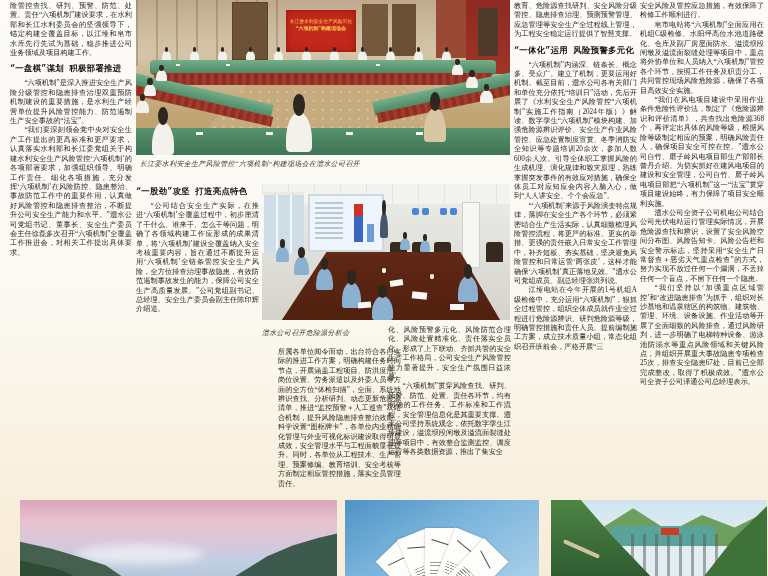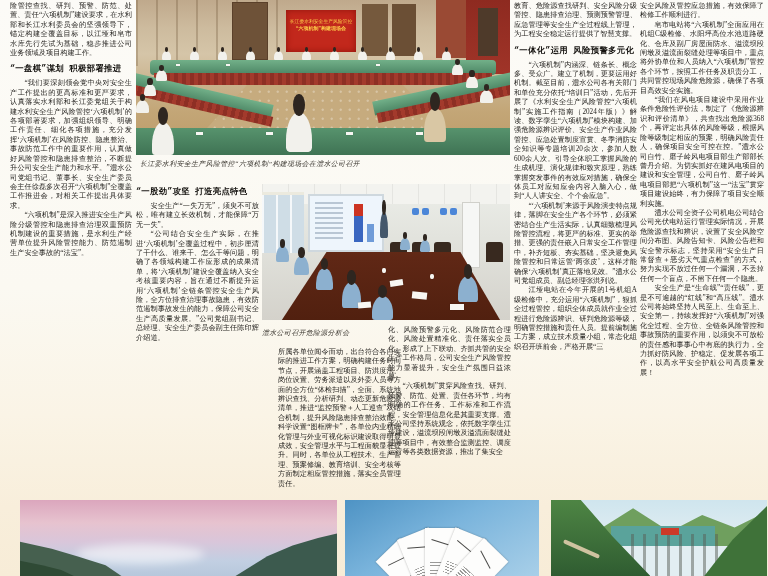--- a/index.html
+++ b/index.html
@@ -186,28 +186,27 @@
     <div class="paper" style="left:96px;top:118px;width:13px;height:6px;transform:rotate(-5deg)"></div>
     <div class="paper" style="left:188px;top:120px;width:14px;height:6px"></div>
     <div class="paper" style="left:120px;top:84px;width:4px;height:5px;border-radius:40%"></div>
     <div class="paper" style="left:168px;top:90px;width:4px;height:5px;border-radius:40%"></div>
   </figure>
   <div class="caption" style="left:262px;top:328px;width:246px">澧水公司召开危险源分析会</div>
 
   <div class="col" style="left:10px;top:2px;height:490px">
     <p class="cont">险管控查找、研判、预警、防范、处置、责任“六项机制”建设要求，在水利部和长江水利委员会的坚强领导下，锚定构建全覆盖目标，以江垭和皂市水库先行先试为基础，稳步推进公司业务领域及项目构建工作。</p>
     <h3>“一盘棋”谋划  积极部署推进</h3>
+    <p>“六项机制”是深入推进安全生产风险分级管控和隐患排查治理双重预防机制建设的重要措施，是水利生产经营单位提升风险管控能力、防范遏制生产安全事故的“法宝”。</p>
     <p>“我们要深刻领会党中央对安全生产工作提出的更高标准和更严要求，认真落实水利部和长江委党组关于构建水利安全生产风险管控‘六项机制’的各项部署要求，加强组织领导、明确工作责任、细化各项措施，充分发挥‘六项机制’在风险防控、隐患整治、事故防范工作中的重要作用，认真做好风险管控和隐患排查整治，不断提升公司安全生产能力和水平。”澧水公司党组书记、董事长、安全生产委员会主任徐磊多次召开“六项机制”全覆盖工作推进会，对相关工作提出具体要求。</p>
-    <p>“六项机制”是深入推进安全生产风险分级管控和隐患排查治理双重预防机制建设的重要措施，是水利生产经营单位提升风险管控能力、防范遏制生产安全事故的“法宝”。</p>
 
   </div>
 
   <div class="col" style="left:136px;top:181px;width:123px;height:300px">
     <h3>“一股劲”攻坚  打造亮点特色</h3>
-    <p>安全生产“一失万无”，须臾不可放松，唯有建立长效机制，才能保障“万无一失”。</p>
     <p>“公司结合安全生产实际，在推进‘六项机制’全覆盖过程中，初步厘清了干什么、谁来干、怎么干等问题，明确了各领域构建工作应形成的成果清单，将‘六项机制’建设全覆盖纳入安全考核重要内容，旨在通过不断提升运用‘六项机制’全链条管控安全生产风险，全方位排查治理事故隐患，有效防范遏制事故发生的能力，保障公司安全生产高质量发展。”公司党组副书记、总经理、安全生产委员会副主任陈印辉介绍道。</p>
 
   </div>
 
   <div class="col" style="left:278px;top:348px;width:123px;height:140px">
     <p class="cont">所属各单位闻令而动，出台符合各自实际的推进工作方案，明确构建任务时间节点，开展涵盖工程项目、防洪度汛、岗位设置、劳务派遣以及外委人员等方面的全方位“体检扫描”，全面、系统地辨识查找、分析研判、动态更新危险源清单，推进“监控预警＋人工巡查”双结合机制，提升风险隐患排查整治效能。科学设置“图框牌卡”，各单位内业精细化管理与外业可视化标识建设取得明显成效，安全管理水平与工程面貌显著提升。同时，各单位从工程技术、生产管理、预案修编、教育培训、安全考核等方面制定相应管控措施，落实全员管理责任。</p>
 
   </div>
 
   <div class="col" style="left:388px;top:326px;width:123px;height:164px">
@@ -221,21 +220,21 @@
     <p>“六项机制”内涵深、链条长、概念多、受众广。建立了机制，更要运用好机制。截至目前，澧水公司各有关部门和单位充分依托“培训日”活动，先后开展了《水利安全生产风险管控“六项机制”实施工作指南（2024年版）》解读、数字孪生“六项机制”模块构建、加强危险源辨识评价、安全生产作业风险管控、应急处置制度宣贯、冬季消防安全知识等专题培训20余次，参加人数600余人次。引导全体职工掌握风险的生成机理、演化规律和致灾原理，熟练掌握突发事件的有效应对措施，确保全体员工对应知应会内容入脑入心，做到“人人讲安全、个个会应急”。</p>
     <p>“‘六项机制’来源于风险演变特点规律，落脚在安全生产各个环节，必须紧密结合生产生活实际，认真细致梳理风险管控流程，将更严的标准、更实的举措、更强的责任嵌入日常安全工作管理中，补齐短板、夯实基础，坚决避免风险管控和日常运管‘两张皮’，这样才能确保‘六项机制’真正落地见效。”澧水公司党组成员、副总经理张洪列说。</p>
     <p>江垭电站在今年开展的1号机组A级检修中，充分运用“六项机制”，狠抓全过程管控，组织全体成员就作业全过程进行危险源辨识、研判危险源等级，明确管控措施和责任人员。提前编制施工方案，成立技术质量小组，常态化组织召开班前会，严格开展“三</p>
   </div>
 
   <div class="col" style="left:640px;top:2px;width:124px;height:486px">
     <p class="cont">安全风险及管控应急措施，有效保障了检修工作顺利进行。</p>
     <p>皂市电站将“六项机制”全面应用在机组C级检修、水阳坪高位水池道路硬化、仓库及副厂房屋面防水、溢流坝段闸墩及溢流面裂缝处理等项目中，重点将外协单位和人员纳入“六项机制”管控各个环节，按照工作任务及职责分工，共同管控现场风险危险源，确保了各项目高效安全实施。</p>
     <p>“我们在风电项目建设中采用作业条件危险性评价法，制定了《危险源辨识和评价清单》，共查找出危险源368个，再评定出具体的风险等级，根据风险等级制定相应的预案，明确风险责任人，确保项目安全可控在控。”澧水公司自竹、磨子岭风电项目部生产部部长曾丹介绍。为切实抓好在建风电项目的建设和安全管理，公司自竹、磨子岭风电项目部把“六项机制”这一“法宝”贯穿项目建设始终，有力保障了项目安全顺利实施。</p>
     <p>澧水公司全资子公司机电公司结合公司光伏电站运行管理实际情况，开展危险源查找和辨识，设置了安全风险空间分布图、风险告知卡、风险公告栏和安全警示标志，坚持采用“安全生产日常督查＋恶劣天气重点检查”的方式，努力实现不放过任何一个漏洞，不丢掉任何一个盲点，不留下任何一个隐患。</p>
-    <p>安全生产是“生命线”“责任线”，更是不可逾越的“红线”和“高压线”。澧水公司将始终坚持人民至上、生命至上、安全第一，持续发挥好“六项机制”对强化全过程、全方位、全链条风险管控和事故预防的重要作用，以须臾不可放松的责任感和事事心中有底的执行力，全力抓好防风险、护稳定、促发展各项工作，以高水平安全护航公司高质量发展！</p>
+    <p>“我们坚持以‘加强重点区域管控’和‘改进隐患排查’为抓手，组织对长沙基地和温泉辖区的构筑物、建筑物、管理、环境、设备设施、作业活动等开展了全面细致的风险排查，通过风险研判，进一步明确了电梯特种设备、游泳池防溺水等重点风险领域和关键风险点，并组织开展重大事故隐患专项检查25次，排查安全隐患67处，目前已全部完成整改，取得了积极成效。”澧水公司全资子公司泽通公司总经理表示。</p>
   </div>
 
   <figure class="phA">
     <div class="mist"></div>
     <div class="m1"></div>
     <div class="m2"></div>
     <div class="m3"></div>
   </figure>
 
   <figure class="phB">

